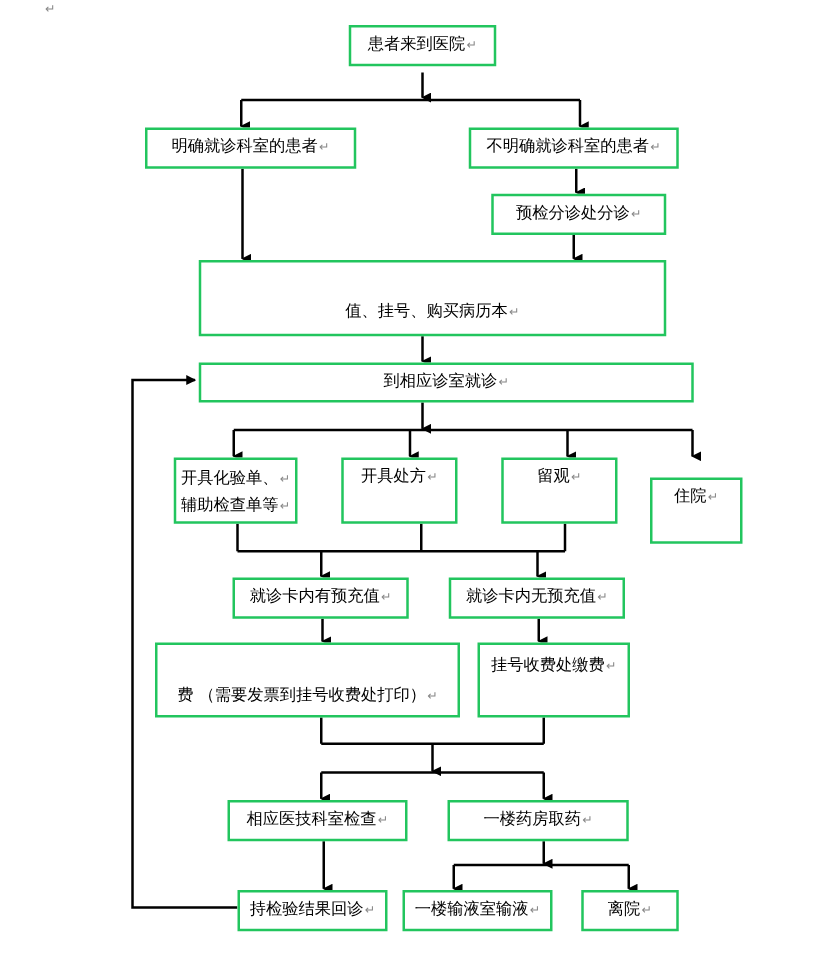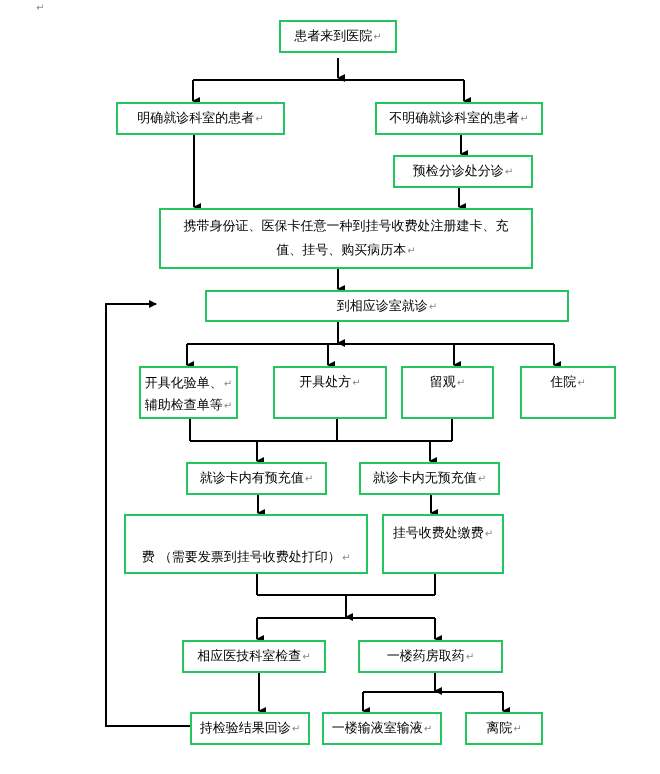--- a/index.html
+++ b/index.html
@@ -90,45 +90,45 @@
 <div class="box vcenter" style="left:375px; top:102px; width:168px; height:33px;">
   <span class="txt center"><span>不明确就诊科室的患者</span><span class="para">↵</span></span>
 </div>
 
 <div class="box vcenter" style="left:393px; top:155px; width:140px; height:33px;">
   <span class="txt center"><span>预检分诊处分诊</span><span class="para">↵</span></span>
 </div>
 
 <div class="box vcenter" style="left:159px; top:208px; width:374px; height:61px;">
   <span class="txt center" style="line-height:24px;">
-    <span>携带身份证、医保卡任意一种到挂号收费处注册建卡、充</span><br>
+    <br>
     <span>值、挂号、购买病历本</span><span class="para">↵</span>
   </span>
 </div>
 
-<div class="box vcenter" style="left:159px; top:290px; width:364px; height:32px;margin-left:46px;">
+<div class="box vcenter" style="left:159px; top:290px; width:396px; height:32px;">
   <span class="txt center"><span>到相应诊室就诊</span><span class="para">↵</span></span>
 </div>
 
 <div class="box" style="left:139px; top:366px; width:99px; height:53px; padding-top:4px;">
   <span class="txt center" style="padding:0 2px; line-height:21px;">
     <span>开具化验单、</span><span class="para">↵</span><br>
     <span>辅助检查单等</span><span class="para">↵</span>
   </span>
 </div>
 
-<div class="box" style="left:273px; top:366px; width:114px; height:53px; padding-top:4px;">
+<div class="box" style="left:273px; top:366px; width:93px; height:53px; padding-top:4px;">
   <span class="txt center"><span>开具处方</span><span class="para">↵</span></span>
 </div>
 
 <div class="box" style="left:401px; top:366px; width:93px; height:53px; padding-top:4px;">
   <span class="txt center"><span>留观</span><span class="para">↵</span></span>
 </div>
 
-<div class="box" style="left:520px; top:366px; width:96px; height:53px; padding-top:4px;">
+<div class="box" style="left:520px; top:382px; width:74px; height:53px; padding-top:4px;">
   <span class="txt center"><span>住院</span><span class="para">↵</span></span>
 </div>
 
 <div class="box vcenter" style="left:186px; top:462px; width:141px; height:33px;">
   <span class="txt center"><span>就诊卡内有预充值</span><span class="para">↵</span></span>
 </div>
 
 <div class="box vcenter" style="left:359px; top:462px; width:141px; height:33px;">
   <span class="txt center"><span>就诊卡内无预充值</span><span class="para">↵</span></span>
 </div>

